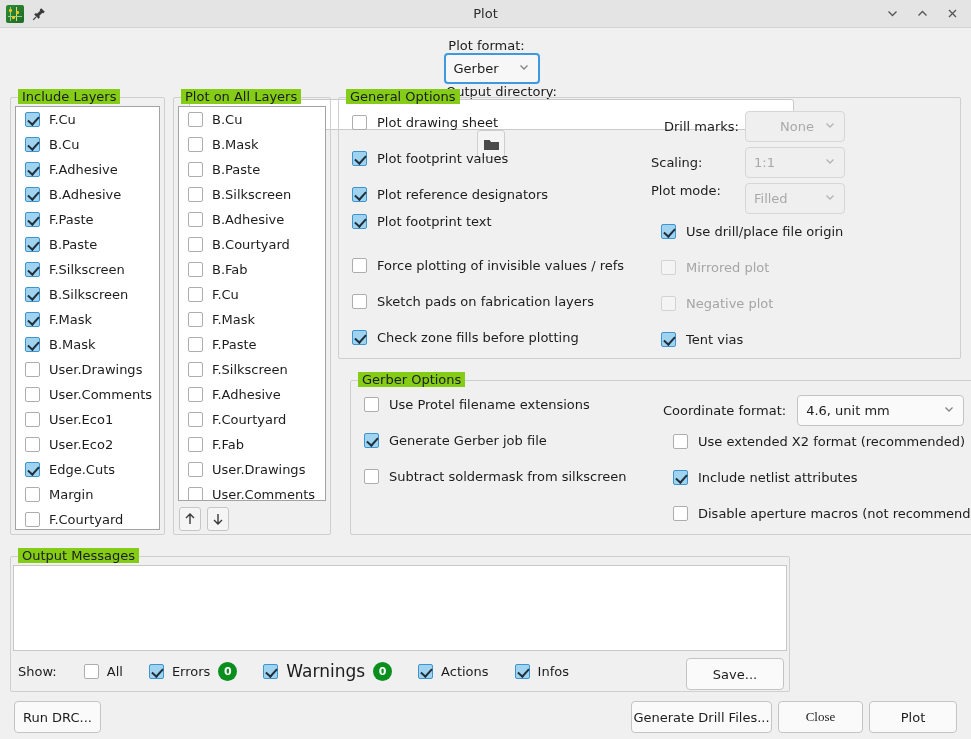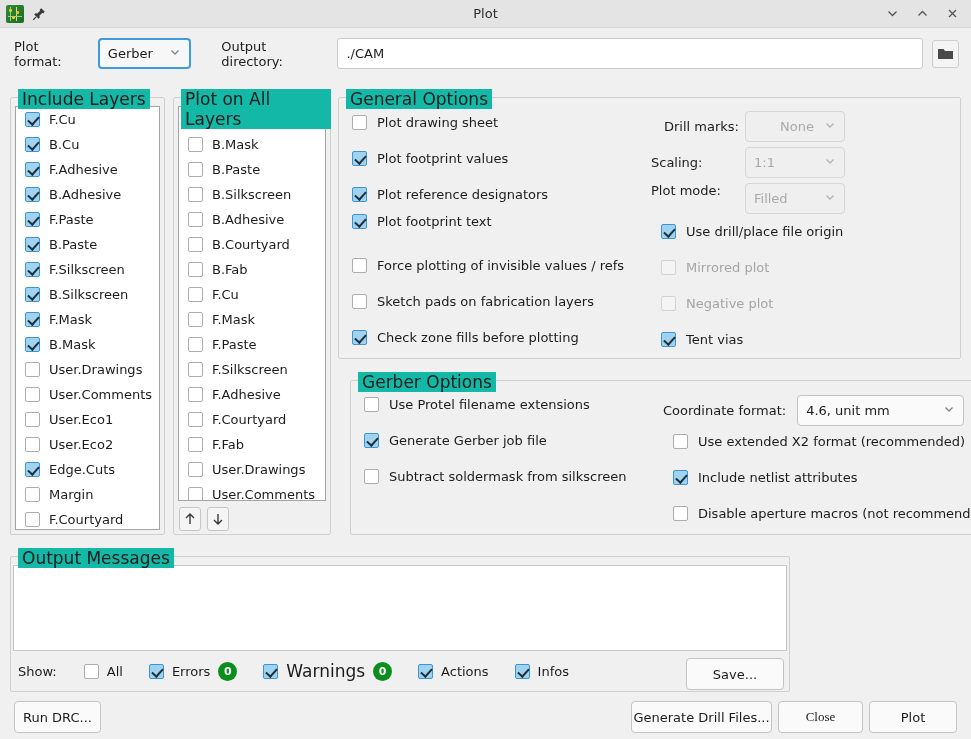--- a/index.html
+++ b/index.html
@@ -40,21 +40,21 @@
   .pin-icon { width: 18px; height: 18px; display:flex; align-items:center; justify-content:center; }
   .title-text {
     position: absolute; left: 0; right: 0; text-align: center;
     font-size: 13px; color: #2b2b2b; pointer-events: none;
   }
   .tb-right { margin-left: auto; display: flex; align-items: center; gap: 0; padding-right: 4px; }
   .wbtn { width: 30px; height: 26px; display:flex; align-items:center; justify-content:center; }
   .wbtn svg { display:block; }
 
   
-  .toprow { display: flex; align-items: center; padding: 10px 12px 8px 14px; gap: 0; }
+  .toprow { display: flex; align-items: center; padding: 10px 12px 8px 14px; gap: 0; flex-direction: column; }
   .lbl { font-size: 13px; color: #1c1c1c; }
   .combo {
     height: 31px; background: #fafafa;
     border: 1px solid #c3c3c3; border-radius: 4px;
     display: flex; align-items: center; padding: 0 8px;
     position: relative; font-size: 13px; color: #1c1c1c;
   }
   .combo .cv { flex: 1; }
   .combo .chev { margin-left: 10px; opacity: .65; }
   .combo.focused { border: 2px solid #3d9ae0; background:#f7f7f7; }
@@ -69,22 +69,22 @@
   }
   .iconbtn {
     width: 28px; height: 28px;
     background: #f4f4f4; border: 1px solid #cdcdcd; border-radius: 3px;
     display: flex; align-items: center; justify-content: center;
   }
 
   
   .group { position: absolute; }
   .group > .gtitle {
-    position: absolute; top: -8px; left: 8px; background: #14b8a6;
-    padding: 0 4px; font-size: 17px; color: #1c1c1c; z-index: 2;
+    position: absolute; top: -8px; left: 8px; background: #84cc16;
+    padding: 0 4px; font-size: 13px; color: #1c1c1c; z-index: 2;
   }
   .gframe {
     position: absolute; inset: 0;
     border: 1px solid #cfcfcf; border-radius: 2px;
   }
 
   
   .listbox {
     background: #ffffff; border: 1px solid #a3a3a3;
     overflow: hidden; position: absolute;

